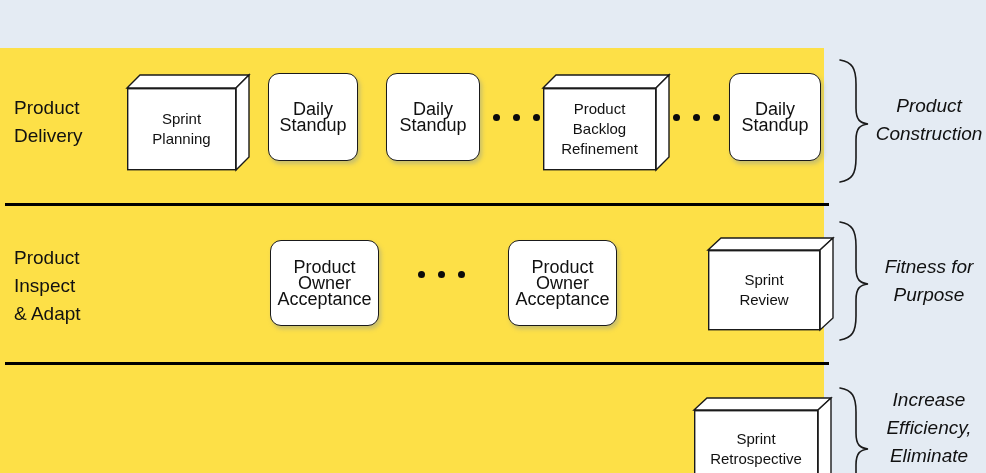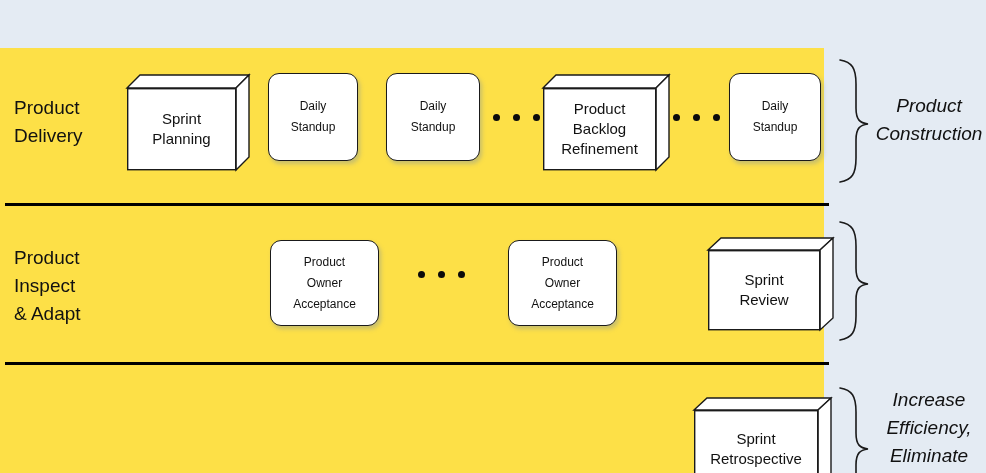--- a/index.html
+++ b/index.html
@@ -45,22 +45,22 @@
     background: #ffffff;
     border: 1.6px solid #1a1a1a;
     border-radius: 11px;
     box-shadow: 2px 3px 4px rgba(120,140,165,0.40);
     display: flex;
     align-items: center;
     justify-content: center;
     box-sizing: border-box;
   }
   .rrect .node-text {
-    font-size: 12px;
-    line-height: 21px;
+    font-size: 18px;
+    line-height: 16px;
     color: #111111;
     text-align: center;
     white-space: pre-line;
   }
 
   
   .box3d {
     position: absolute;
   }
   .box3d svg {
@@ -213,20 +213,22 @@
 Review</div>
   </div>
 
   <div class="brace" style="left:836px; top:172px;">
     <svg width="38" height="122" viewBox="0 0 38 122">
       <path d="M4 2 C16 4, 20 10, 20 26 L20 48 C20 60, 24 63, 32 64
                C24 65, 20 68, 20 80 L20 96 C20 112, 16 118, 4 120" fill="none" stroke="#1a1a1a" stroke-width="1.6" stroke-linecap="round"></path>
     </svg>
   </div>
 
+  <div class="outcome" style="left:872px; top:205px; width:114px;">Fitness for
+Purpose</div>
 
   <div class="separator" style="top:314px; width:824px;"></div>
 
 
   <div class="box3d" style="left:694px; top:350px; width:138px; height:92px;">
     <svg width="138" height="92" viewBox="0 0 138 92">
       <polygon points="0,12 13,0 137,0 124,12" fill="#ffffff" stroke="#1a1a1a" stroke-width="1.4"></polygon>
       <polygon points="124,12 137,0 137,78 124,90" fill="#ffffff" stroke="#1a1a1a" stroke-width="1.4"></polygon>
       <rect x="0.7" y="12.7" width="123" height="77" fill="#ffffff" stroke="#1a1a1a" stroke-width="1.4"></rect>
     </svg>

